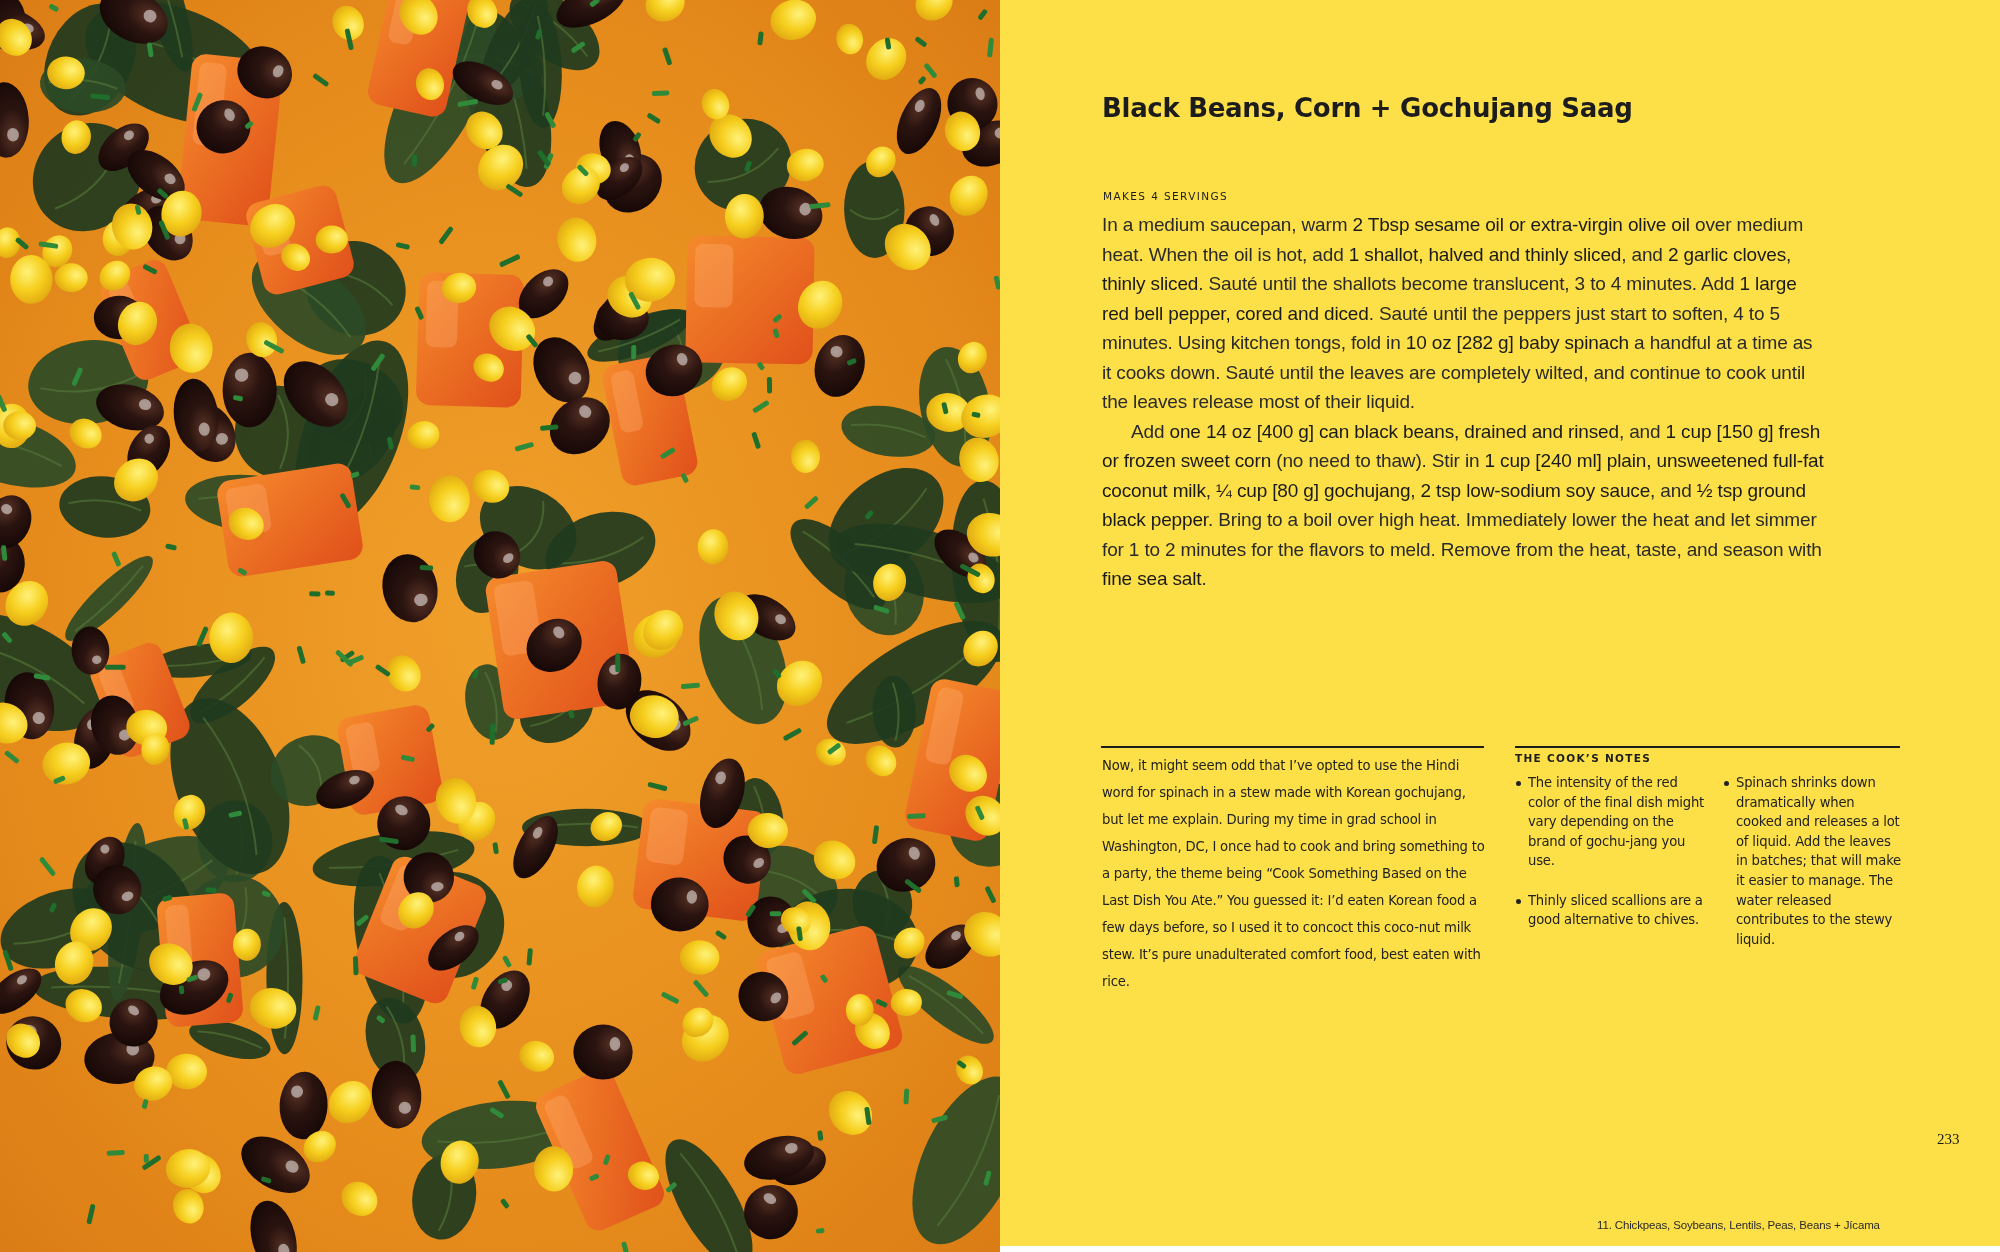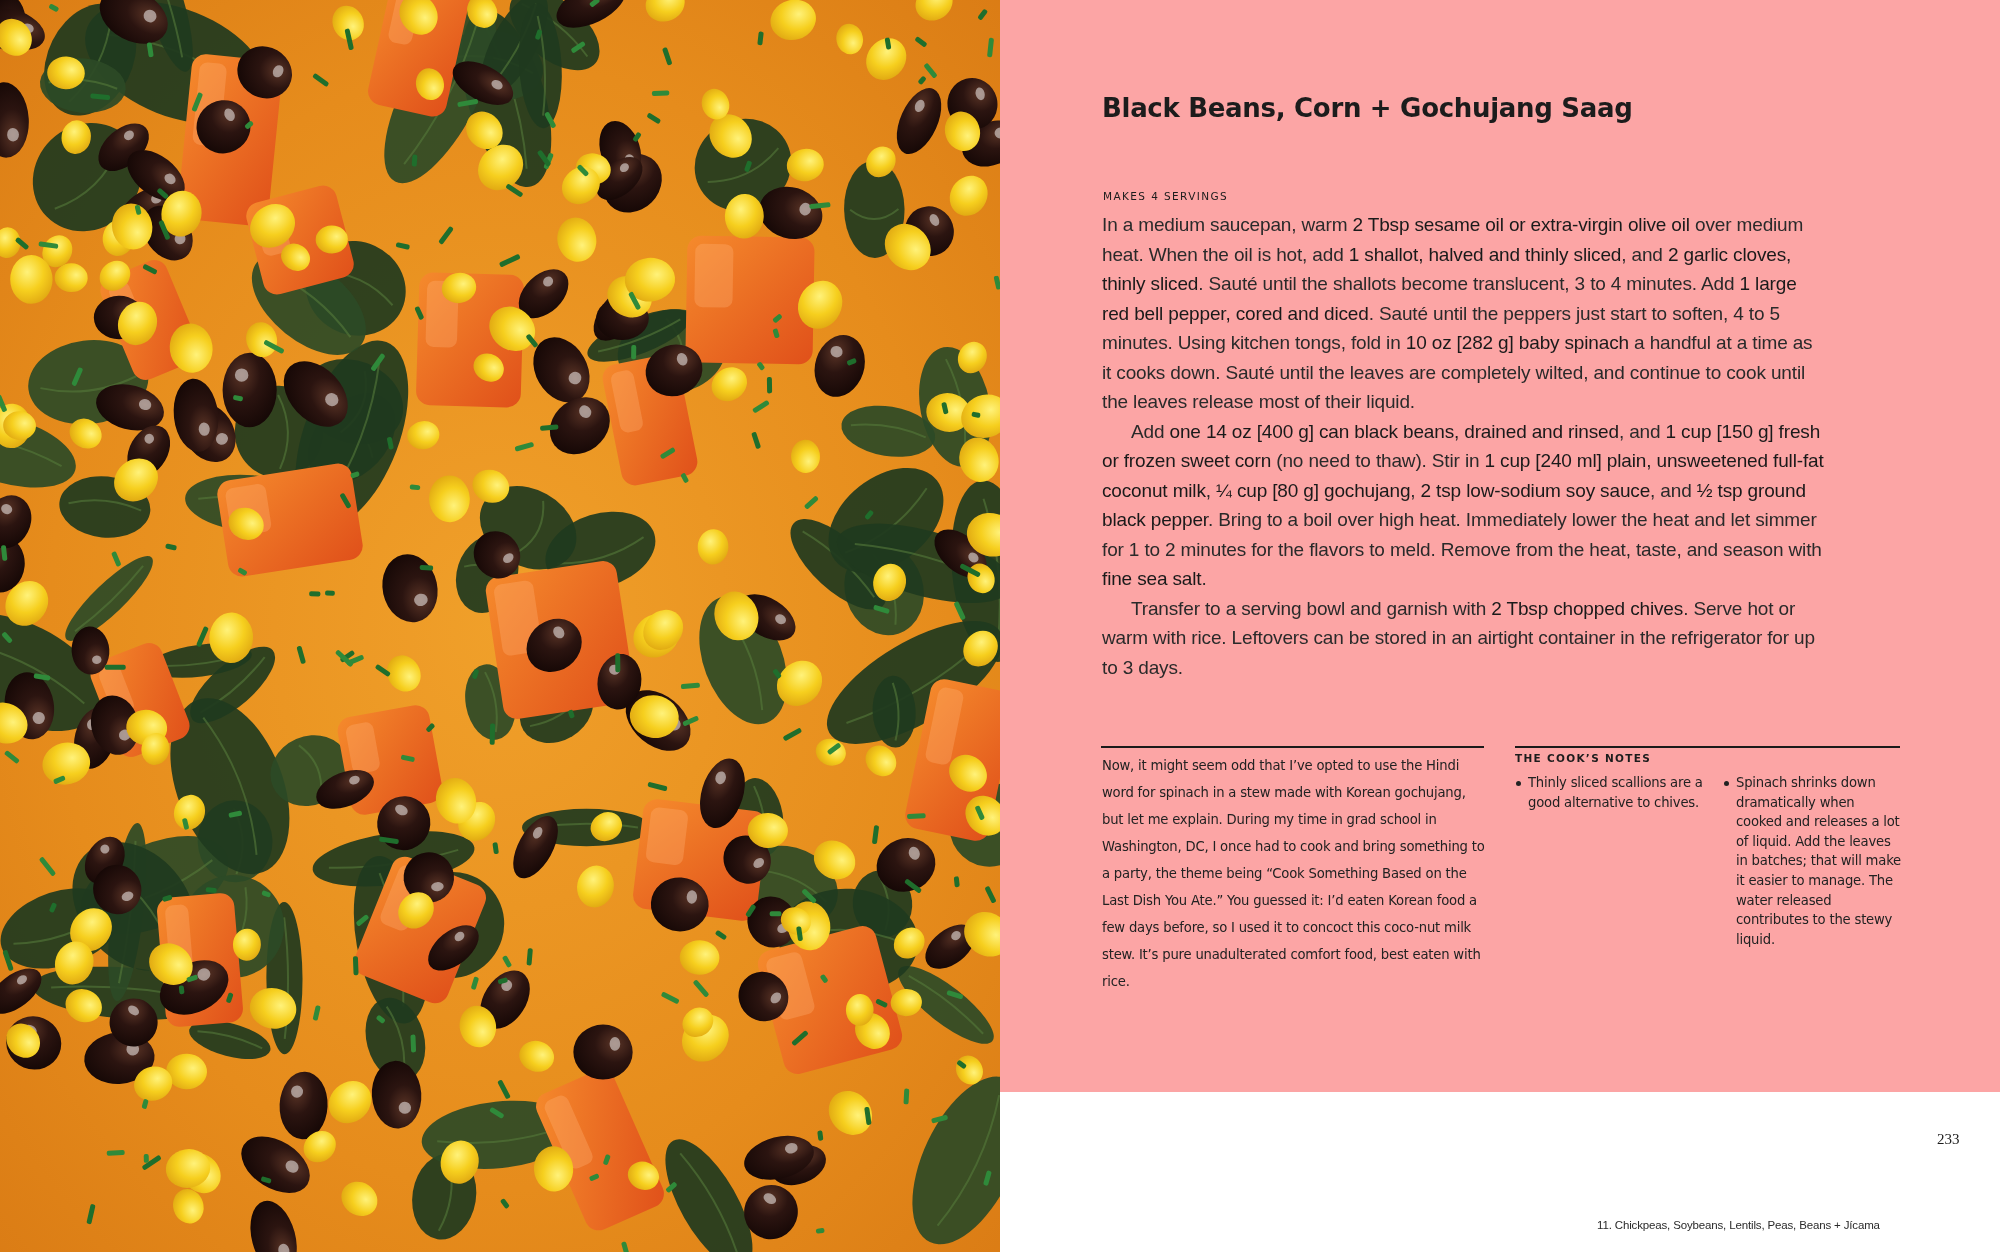--- a/index.html
+++ b/index.html
@@ -7,21 +7,21 @@
     width:2000px; height:1252px; position:relative; overflow:hidden;
     background:#ffffff; color:#1e1e1e;
     font-family:"Liberation Sans", "DejaVu Sans", sans-serif;
   }
   .photo {
     position:absolute; left:0; top:0; width:1000px; height:1252px; overflow:hidden;
     background:#e8901f;
   }
   .photo svg { display:block; width:1000px; height:1252px; }
   .page {
-    position:absolute; left:1000px; top:0; width:1000px; height:1092px; background:#fca5a5;
+    position:absolute; left:1000px; top:0; width:1000px; height:1246px; background:#fde047;
   }
   .title {
     position:absolute; left:102px; top:76px;
     font-family:"DejaVu Sans", sans-serif; font-weight:bold; font-size:26px;
     letter-spacing:-0.3px; color:#1c1c1c; white-space:nowrap;
   }
   .yield {
     position:absolute; left:103px; top:190px;
     font-family:"DejaVu Sans", sans-serif; font-weight:normal; font-size:10.5px;
     letter-spacing:1.4px; color:#1c1c1c;
@@ -711,32 +711,32 @@
   </svg>
 </div>
 
 <div class="page">
   <h1 class="title">Black Beans, Corn + Gochujang Saag</h1>
   <div class="yield">MAKES 4 SERVINGS</div>
 
   <div class="method" id="method">
       <p><span>In a medium saucepan, warm </span><b>2 Tbsp sesame oil or extra-virgin olive oil</b><span> over medium heat. When the oil is hot, add </span><b>1 shallot, halved and thinly sliced</b><span>, and </span><b>2 garlic cloves, thinly sliced</b><span>. Sauté until the shallots become translucent, 3 to 4 minutes. Add </span><b>1 large red bell pepper, cored and diced</b><span>. Sauté until the peppers just start to soften, 4 to 5 minutes. Using kitchen tongs, fold in </span><b>10 oz [282 g] baby spinach</b><span> a handful at a time as it cooks down. Sauté until the leaves are completely wilted, and continue to cook until the leaves release most of their liquid.</span></p>
       <p><span>Add </span><b>one 14 oz [400 g] can black beans, drained and rinsed</b><span>, and </span><b>1 cup [150 g] fresh or frozen sweet corn</b><span> (no need to thaw). Stir in </span><b>1 cup [240 ml] plain, unsweetened full-fat coconut milk</b><span>, </span><b>¼ cup [80 g] gochujang</b><span>, </span><b>2 tsp low-sodium soy sauce</b><span>, and </span><b>½ tsp ground black pepper</b><span>. Bring to a boil over high heat. Immediately lower the heat and let simmer for 1 to 2 minutes for the flavors to meld. Remove from the heat, taste, and season with </span><b>fine sea salt</b><span>.</span></p>
-      <p><span>Transfer to a serving bowl and garnish with </span><b>2 Tbsp chopped chives</b><span>. Serve hot or warm with rice. Leftovers can be stored in an airtight container in the refrigerator for up to 3 days.</span></p>
     </div>
 
   <div class="rule" style="left:101px; top:746px; width:383px;"></div>
   <div class="headnote">Now, it might seem odd that I’ve opted to use the Hindi word for spinach in a stew made with Korean gochujang, but let me explain. During my time in grad school in Washington, DC, I once had to cook and bring something to a party, the theme being “Cook Something Based on the Last Dish You Ate.” You guessed it: I’d eaten Korean food a few days before, so I used it to concoct this coco-nut milk stew. It’s pure unadulterated comfort food, best eaten with rice.</div>
 
   <div class="rule" style="left:515px; top:746px; width:385px;"></div>
 </div>
 
 <div class="notes-title">THE COOK’S NOTES</div>
 <div class="notes-col" style="left:1515px; width:195px;">
   <ul>
+    <li>The intensity of the red color of the final dish might vary depending on the brand of gochu-jang you use.</li>
     <li>Thinly sliced scallions are a good alternative to chives.</li>
   </ul>
 </div>
 <div class="notes-col" style="left:1723px; width:180px;">
   <ul>
     <li>Spinach shrinks down dramatically when cooked and releases a lot of liquid. Add the leaves in batches; that will make it easier to manage. The water released contributes to the stewy liquid.</li>
   </ul>
 </div>
 
 <div class="page-number" style="left:1937px;">233</div>

